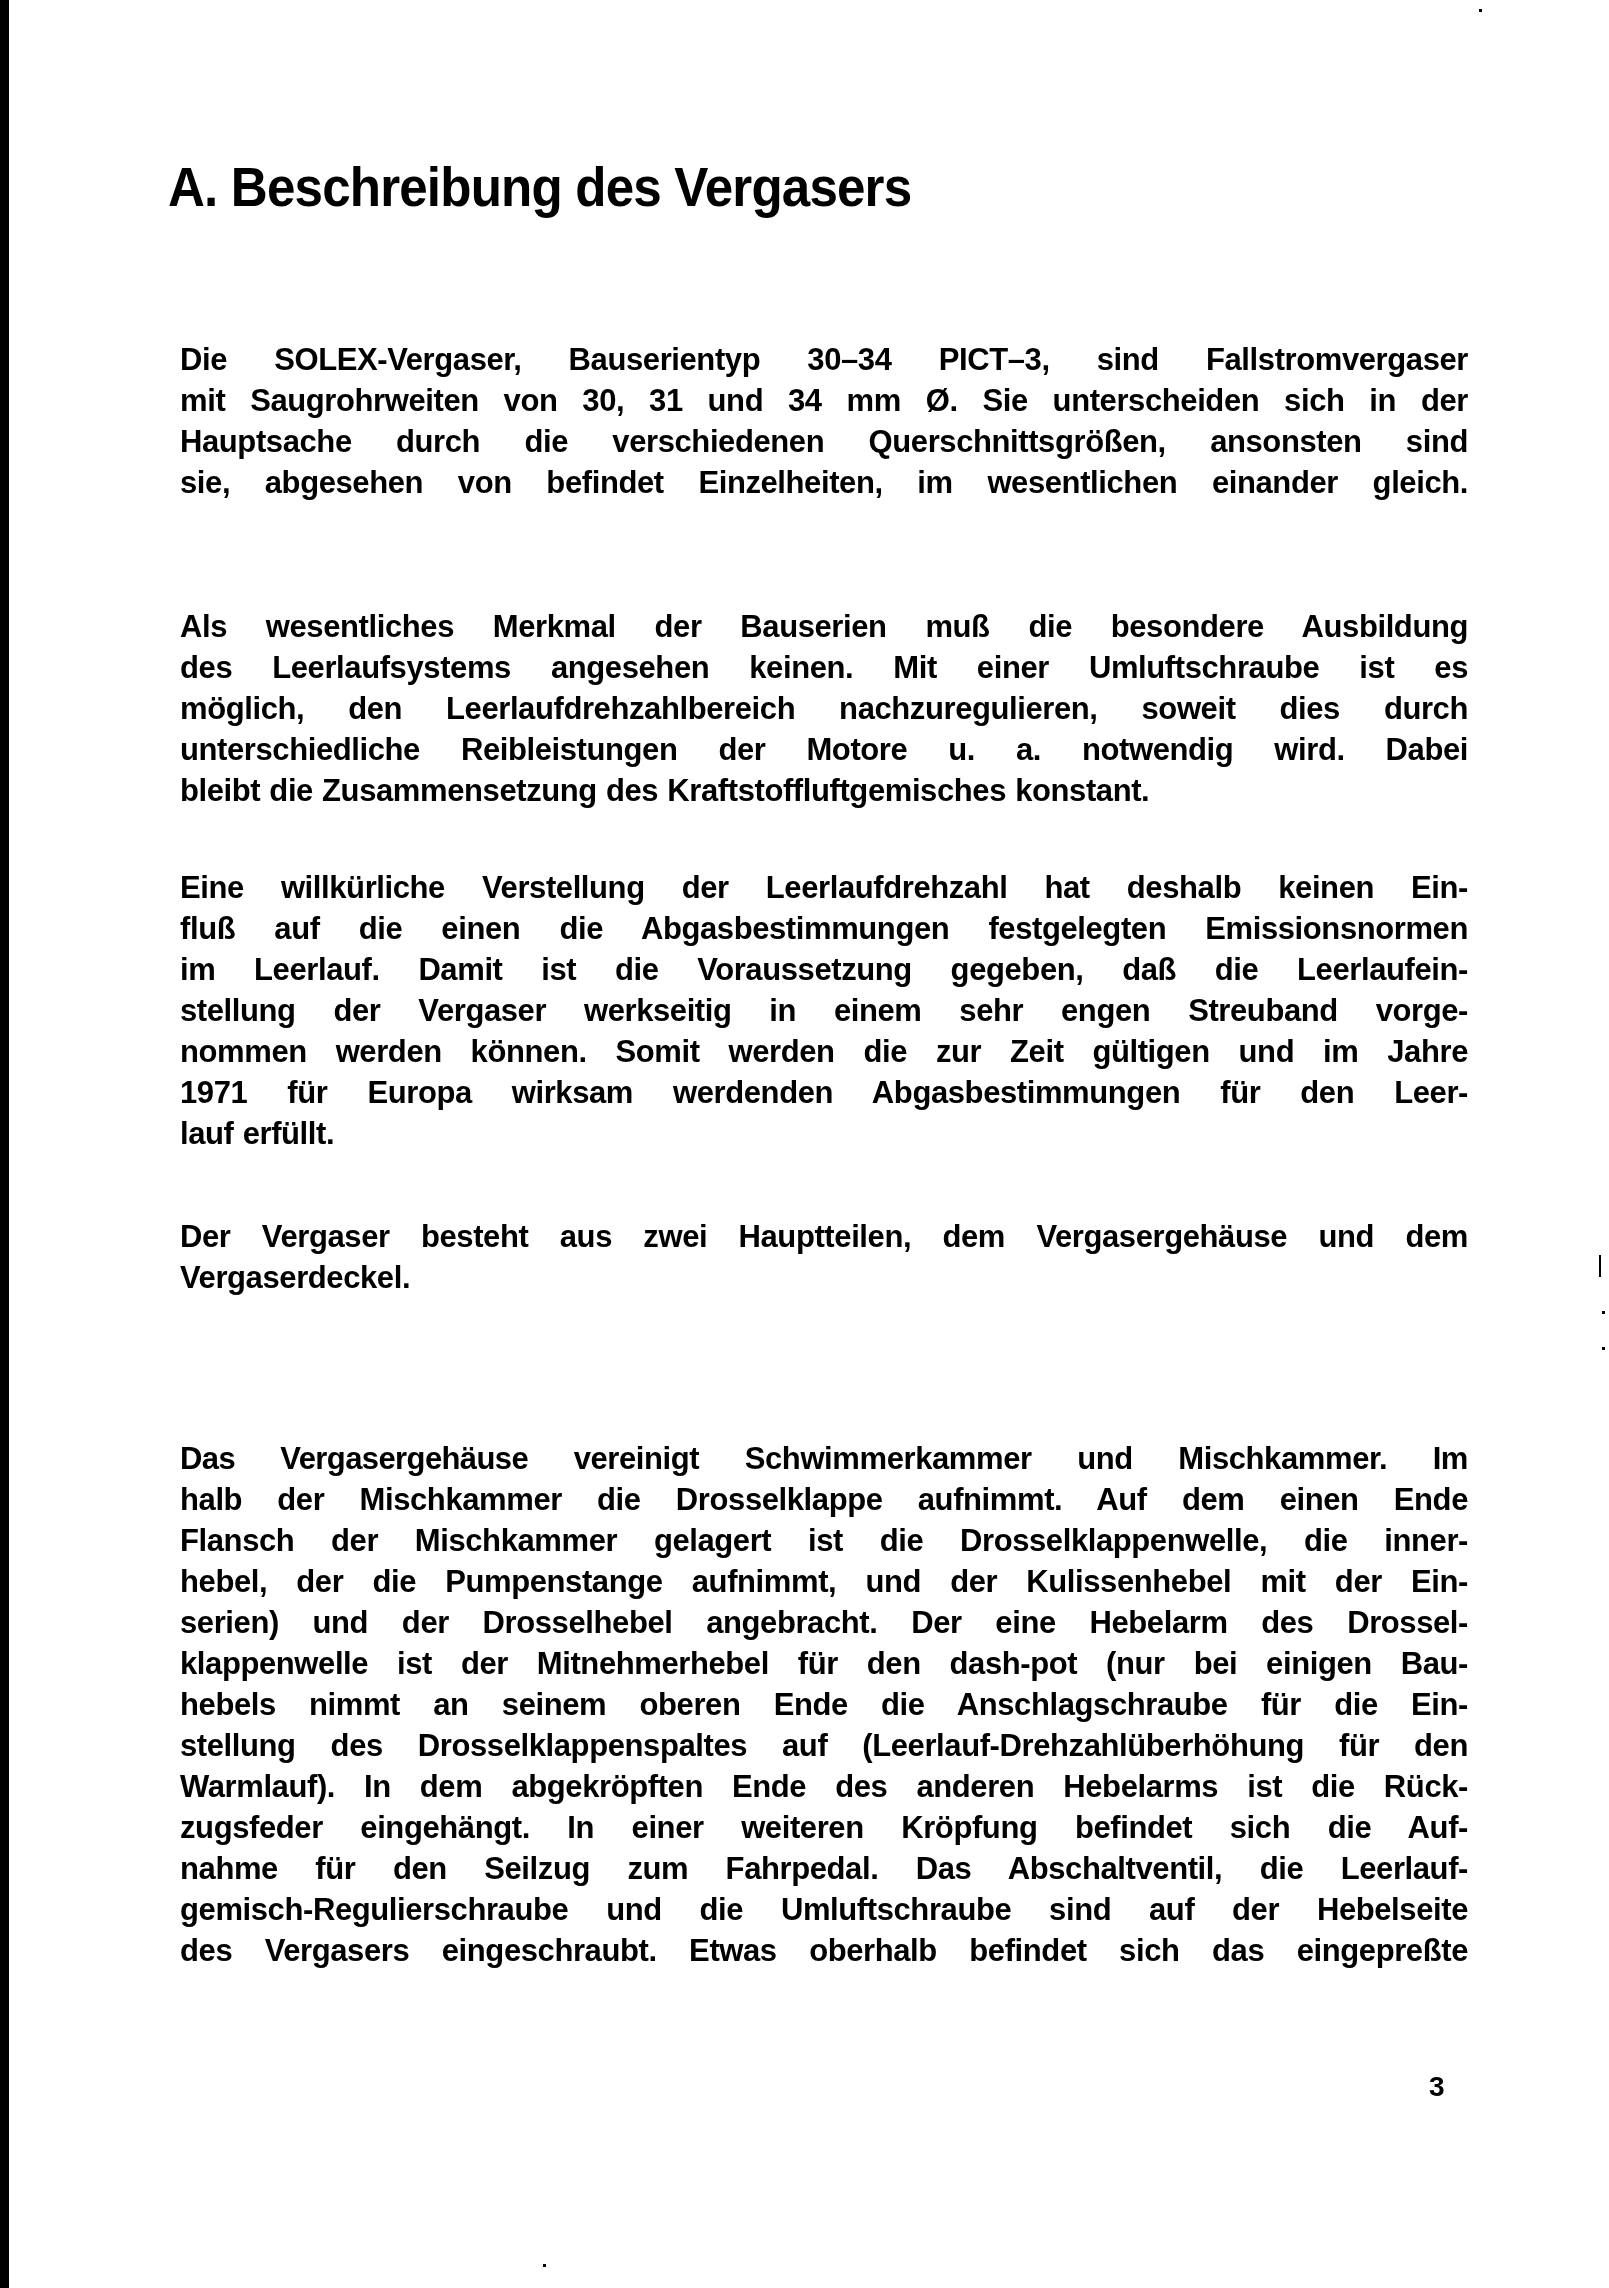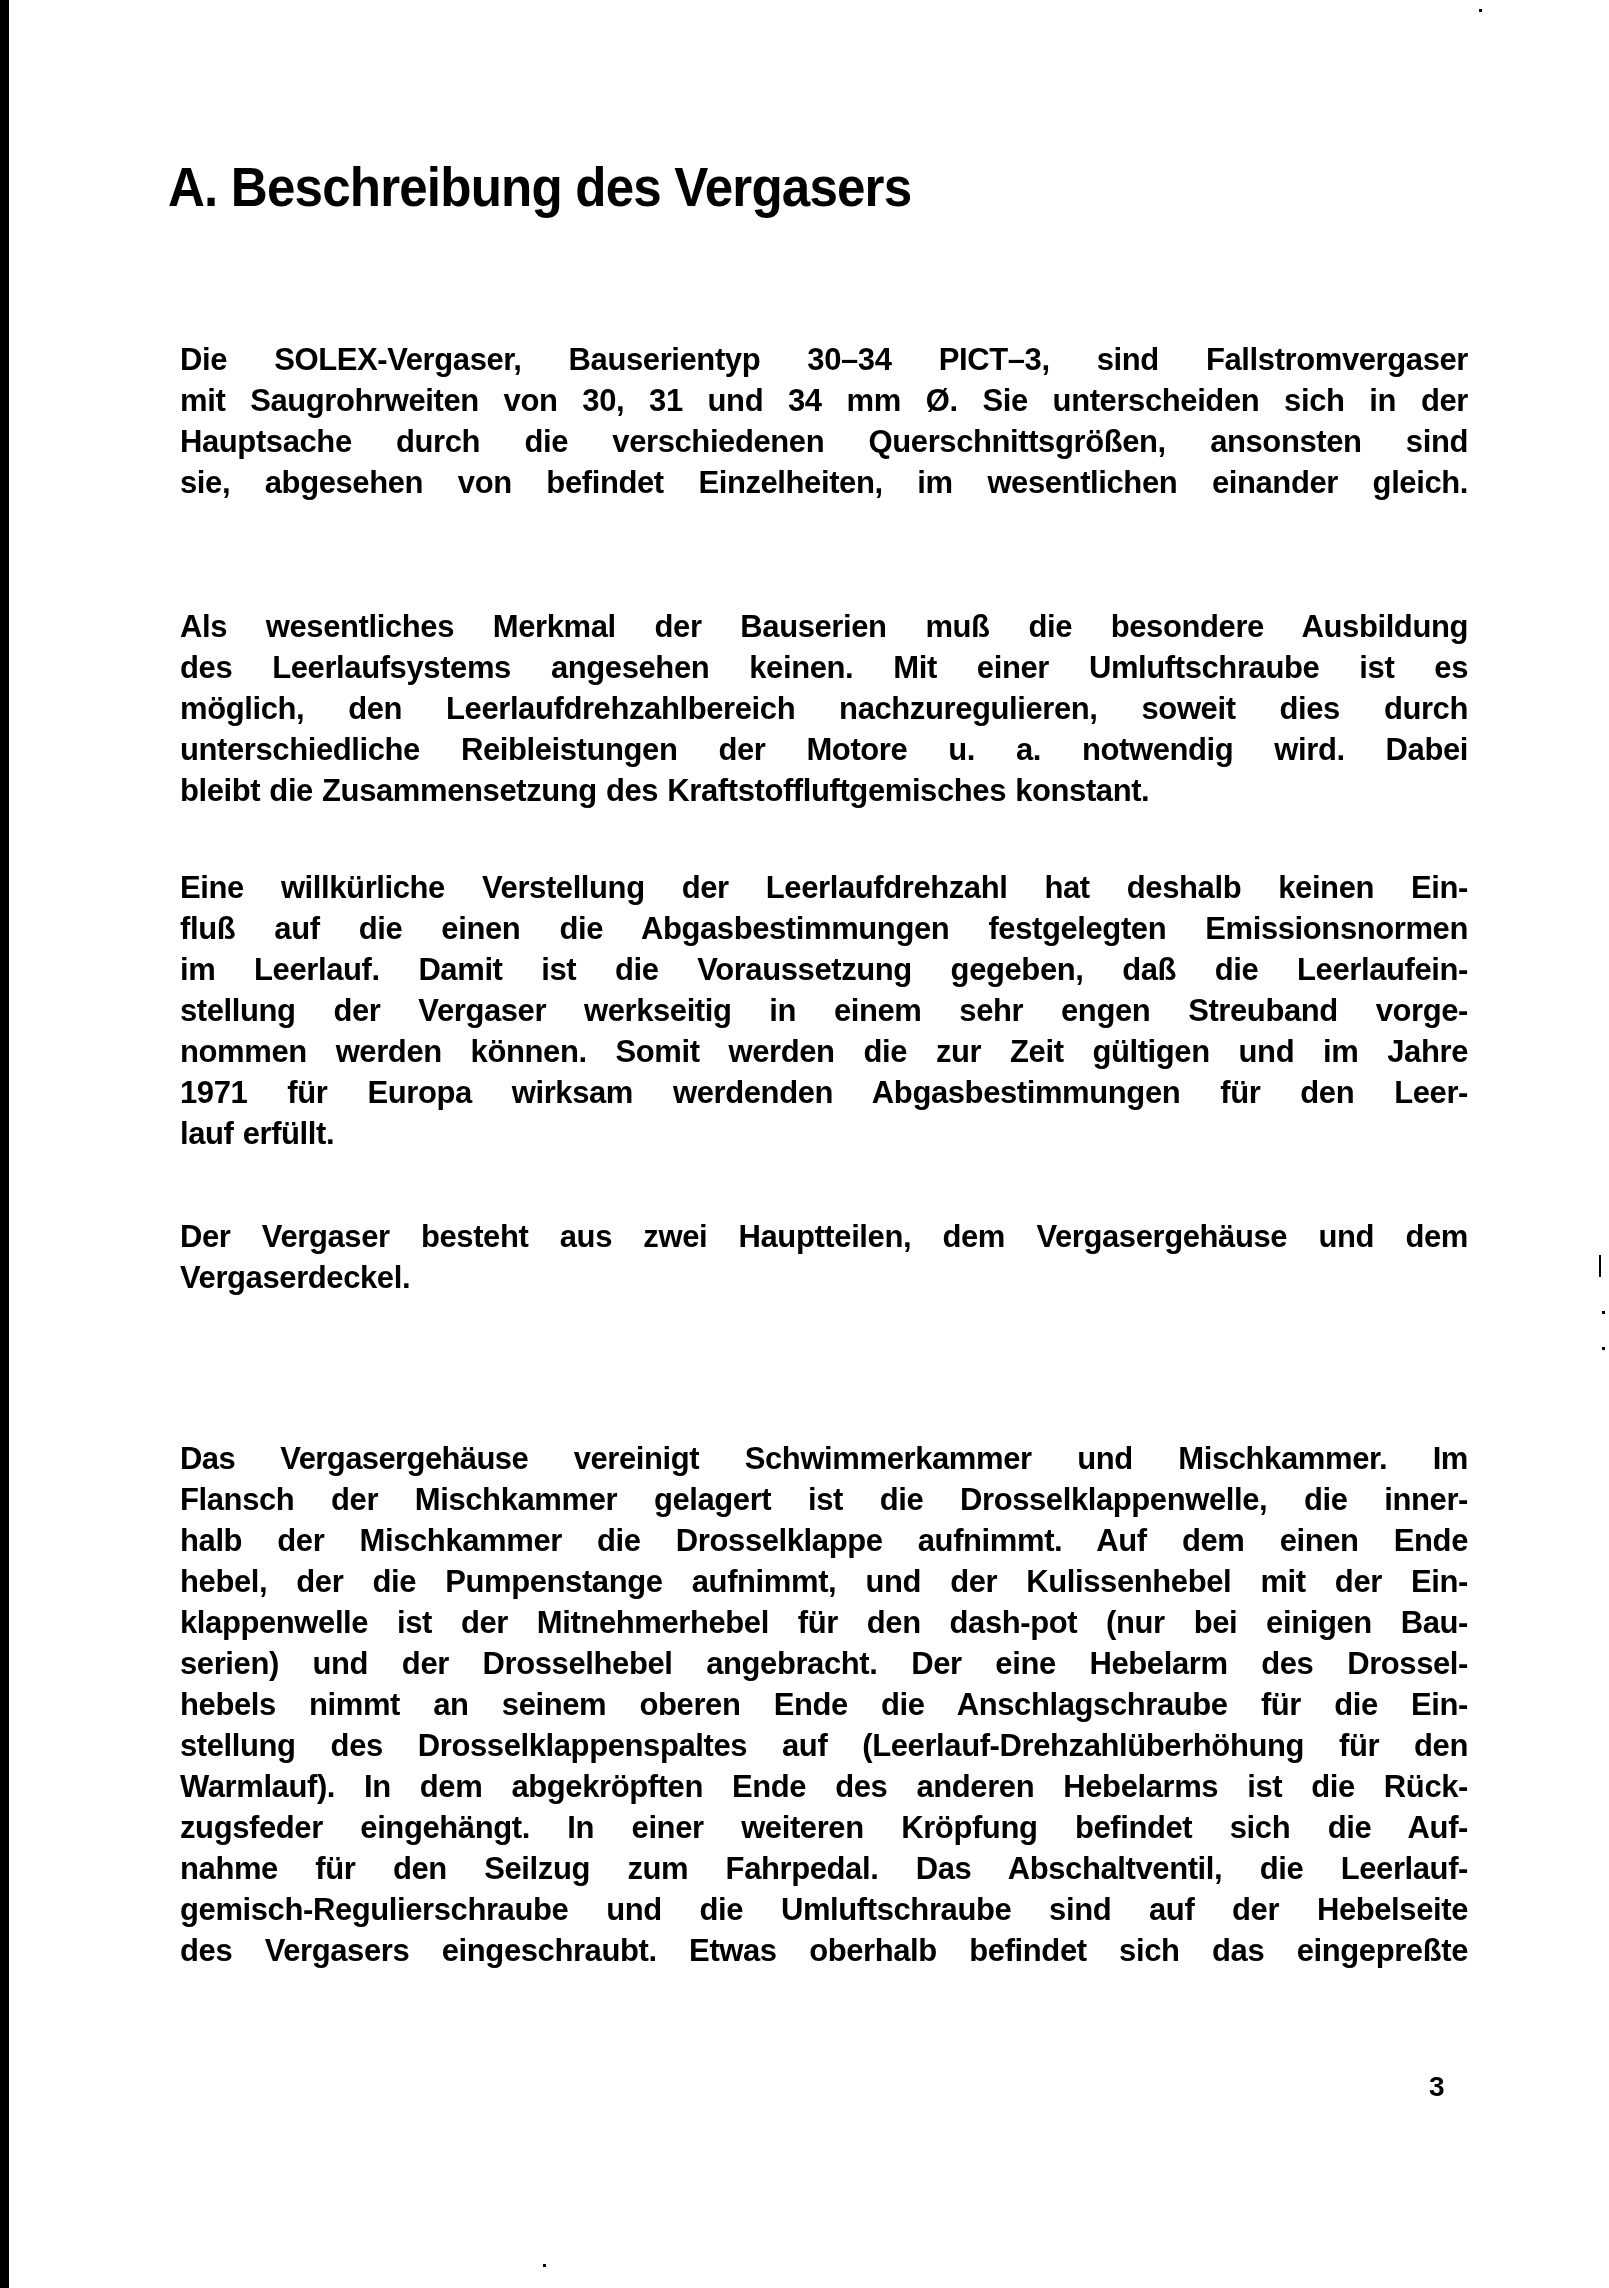--- a/index.html
+++ b/index.html
@@ -119,25 +119,25 @@
     <span class="line last">lauf erfüllt.</span>
   </p>
 
   <p class="para p4">
     <span class="line">Der Vergaser besteht aus zwei Hauptteilen, dem Vergasergehäuse und dem</span>
     <span class="line last">Vergaserdeckel.</span>
   </p>
 
   <p class="para p5">
     <span class="line"><span class="lead">Das Vergasergehäuse</span><span> vereinigt Schwimmerkammer und Mischkammer. Im</span></span>
+    <span class="line">halb der Mischkammer die Drosselklappe aufnimmt. Auf dem einen Ende</span>
     <span class="line">Flansch der Mischkammer gelagert ist die Drosselklappenwelle, die inner-</span>
-    <span class="line">halb der Mischkammer die Drosselklappe aufnimmt. Auf dem einen Ende</span>
     <span class="line">hebel, der die Pumpenstange aufnimmt, und der Kulissenhebel mit der Ein-</span>
+    <span class="line">serien) und der Drosselhebel angebracht. Der eine Hebelarm des Drossel-</span>
     <span class="line">klappenwelle ist der Mitnehmerhebel für den dash-pot (nur bei einigen Bau-</span>
-    <span class="line">serien) und der Drosselhebel angebracht. Der eine Hebelarm des Drossel-</span>
     <span class="line">hebels nimmt an seinem oberen Ende die Anschlagschraube für die Ein-</span>
     <span class="line">stellung des Drosselklappenspaltes auf (Leerlauf-Drehzahlüberhöhung für den</span>
     <span class="line">Warmlauf). In dem abgekröpften Ende des anderen Hebelarms ist die Rück-</span>
     <span class="line">zugsfeder eingehängt. In einer weiteren Kröpfung befindet sich die Auf-</span>
     <span class="line">nahme für den Seilzug zum Fahrpedal. Das Abschaltventil, die Leerlauf-</span>
     <span class="line">gemisch-Regulierschraube und die Umluftschraube sind auf der Hebelseite</span>
     <span class="line">des Vergasers eingeschraubt. Etwas oberhalb befindet sich das eingepreßte</span>
   </p>
 
 </div>

